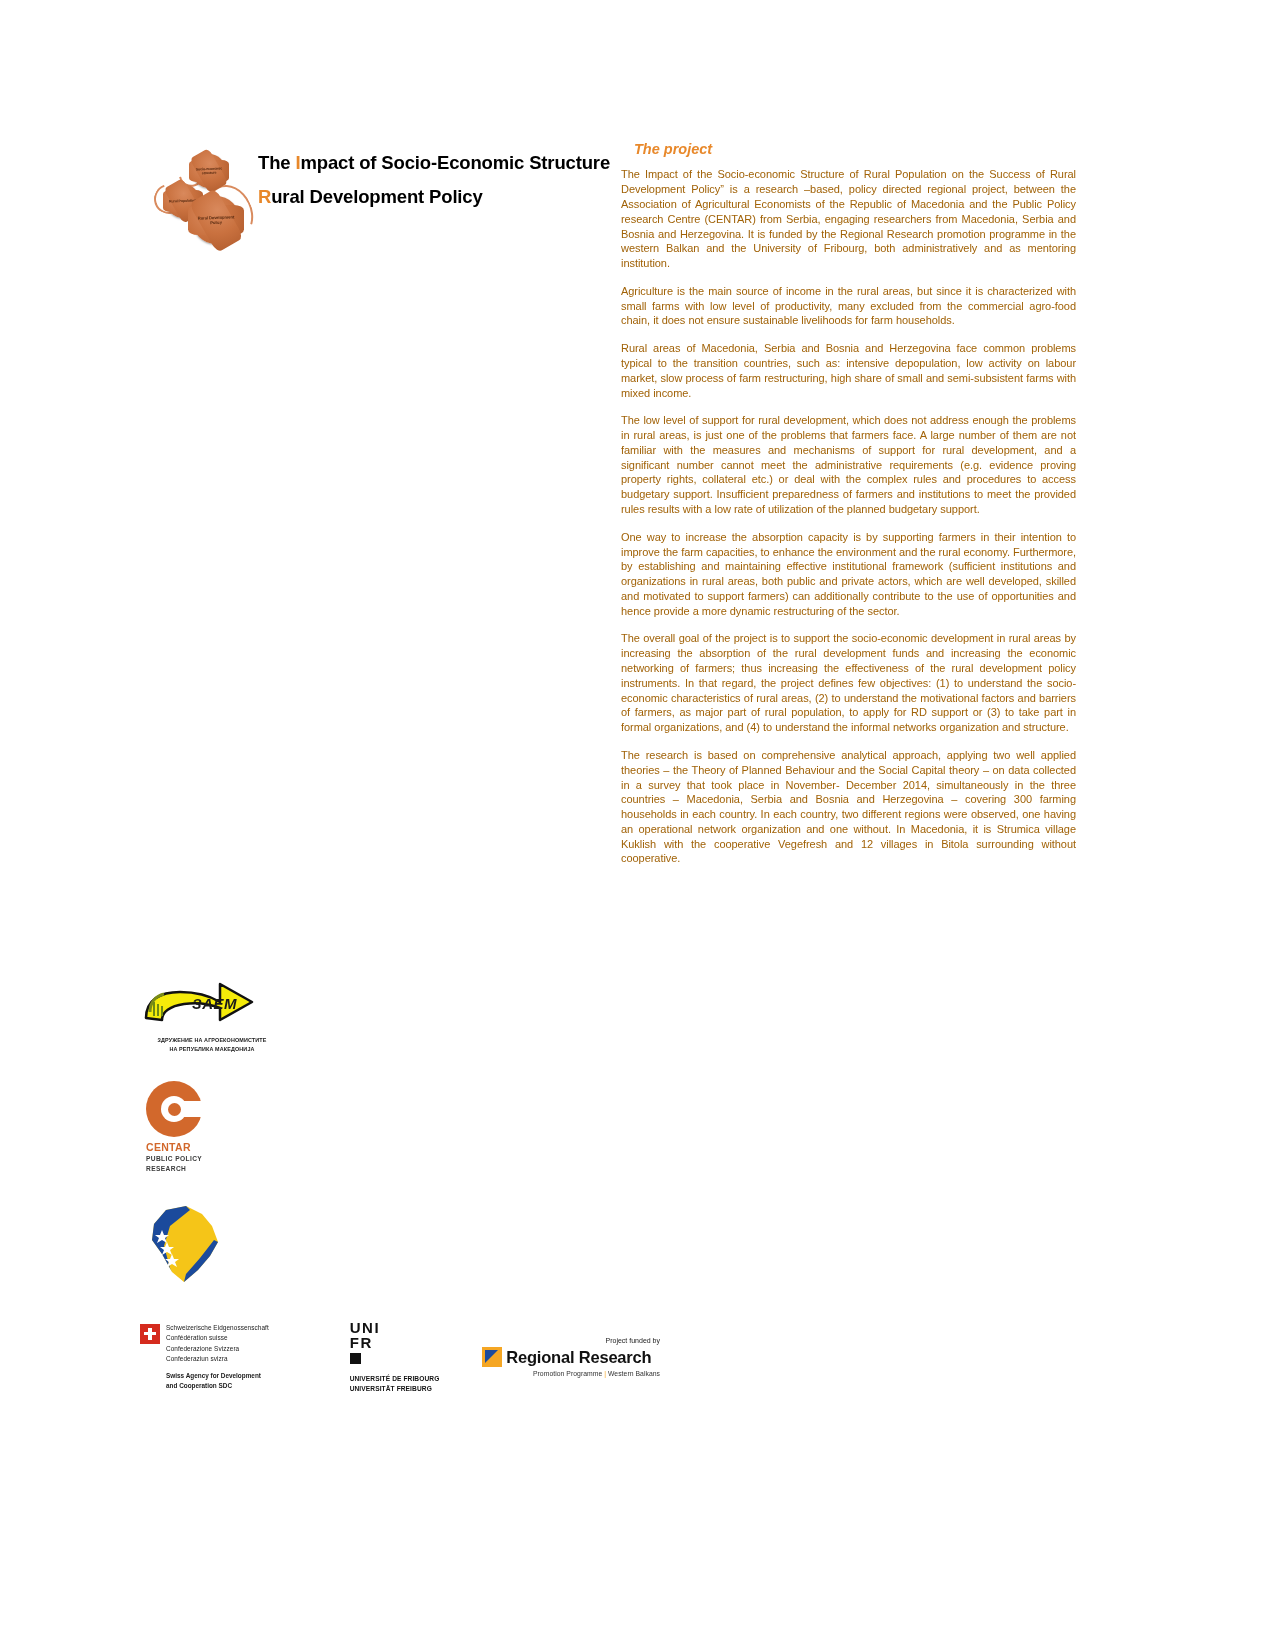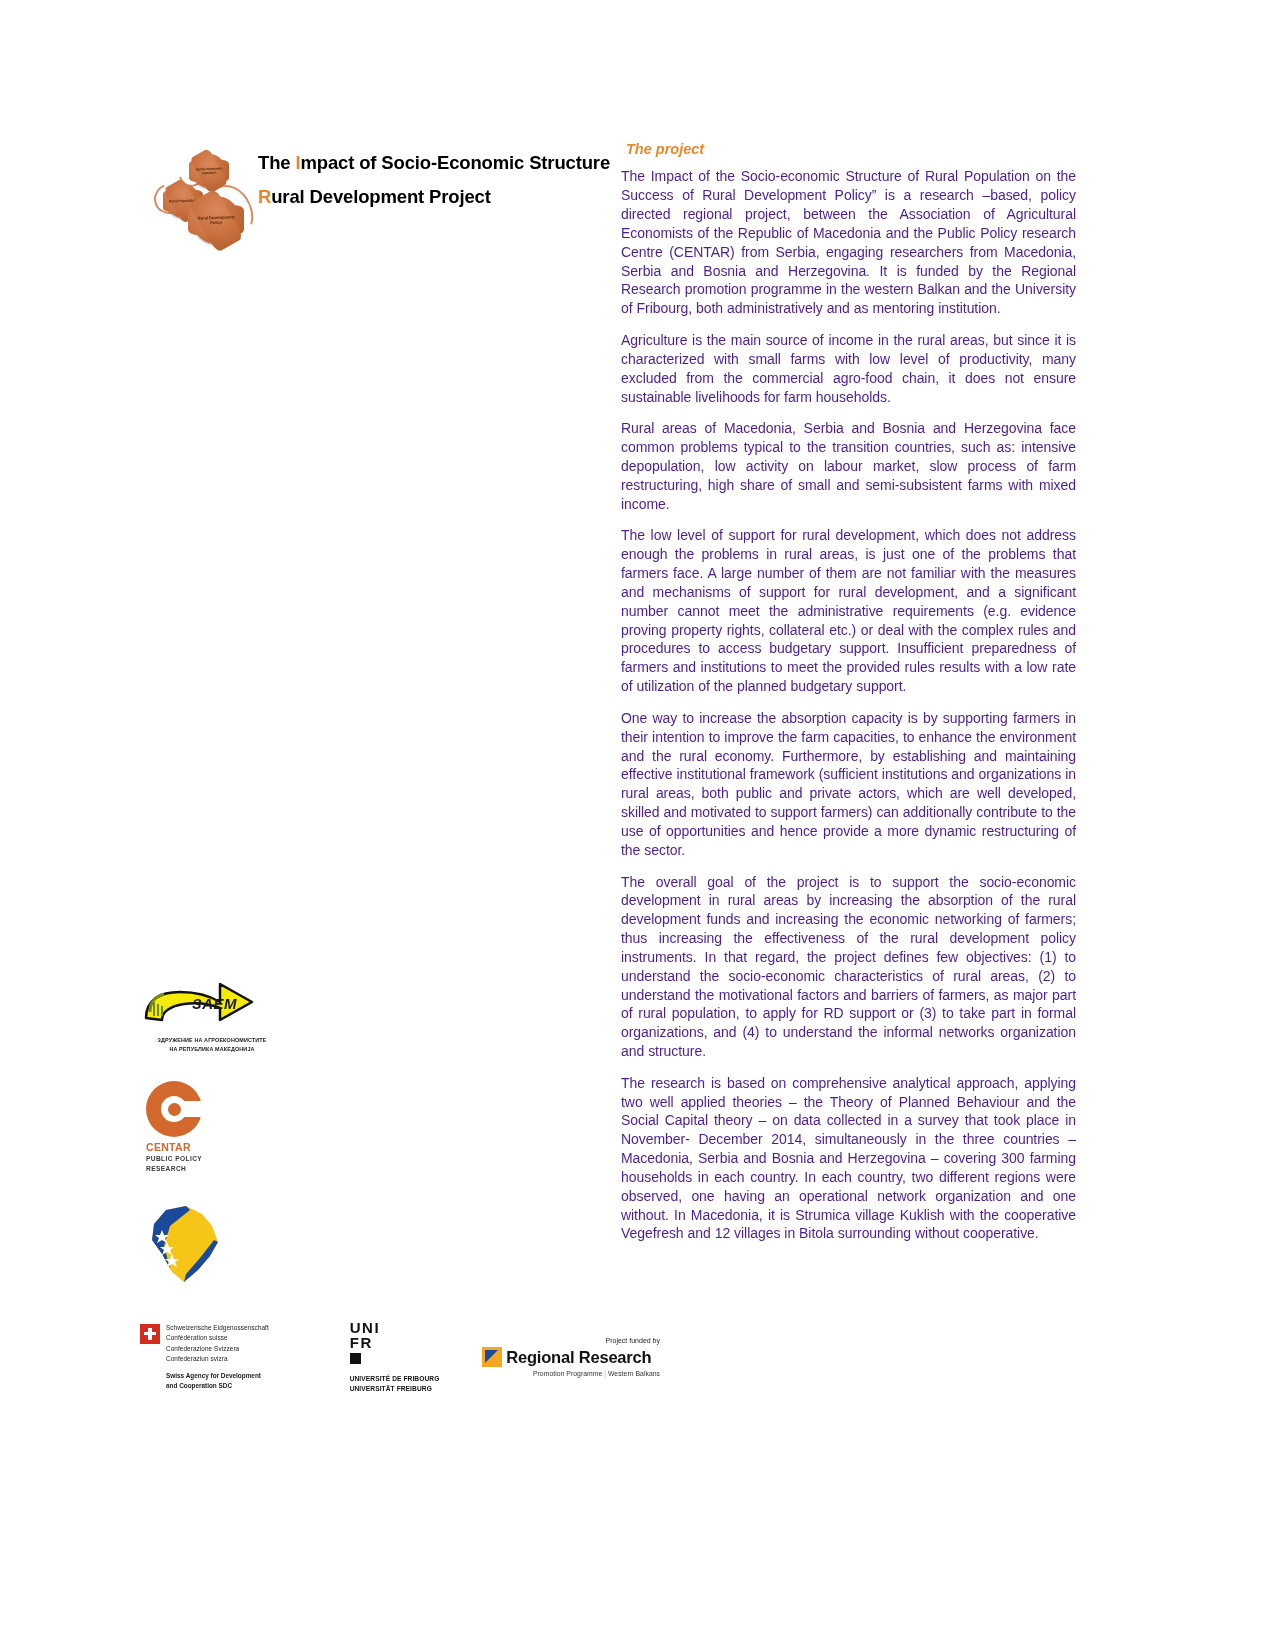--- a/index.html
+++ b/index.html
@@ -119,29 +119,29 @@
     position: absolute;
     left: 621px;
     top: 141px;
     width: 455px;
   }
   .section-heading {
     font-size: 14.5px;
     font-weight: bold;
     font-style: italic;
     color: #E8882A;
-    margin: 0 0 9px 5px;
+    margin: 0 0 9px 13px;
     line-height: 1.2;
   }
   .para {
-    font-size: 14px;
+    font-size: 11px;
     line-height: 1.345;
     text-align: justify;
     margin: 0 0 13px 0;
-    color: #4c1d95;
+    color: #a16207;
     letter-spacing: -0.05px;
     word-spacing: 0.1px;
   }
   .para:last-child { margin-bottom: 16px; }
 
   
   .left-logos {
     position: absolute;
     left: 132px;
     top: 962px;
@@ -382,21 +382,21 @@
 
       <div class="gear gear-big">
         <div class="gear-inner">
           <div class="gear-label">Rural Development Policy</div>
         </div>
       </div>
     </div>
 
     <div class="title-block">
       <div class="title-line"><span>The </span><span class="hl">I</span><span>mpact of Socio-Economic Structure</span></div>
-      <div class="title-line"><span></span><span class="hl">R</span><span>ural Development Project</span></div>
+      <div class="title-line"><span></span><span class="hl">R</span><span>ural Development Policy</span></div>
     </div>
   </div>
 
   <div class="col-right">
     <div class="section-heading">The project</div>
 
     <p class="para">The Impact of the Socio-economic Structure of Rural Population on the Success of Rural Development Policy” is a research –based, policy directed regional project, between the Association of Agricultural Economists of the Republic of Macedonia and the Public Policy research Centre (CENTAR) from Serbia, engaging researchers from Macedonia, Serbia and Bosnia and Herzegovina. It is funded by the Regional Research promotion programme in the western Balkan and the University of Fribourg, both administratively and as mentoring institution.</p>
     <p class="para">Agriculture is the main source of income in the rural areas, but since it is characterized with small farms with low level of productivity, many excluded from the commercial agro-food chain, it does not ensure sustainable livelihoods for farm households.</p>
     <p class="para">Rural areas of Macedonia, Serbia and Bosnia and Herzegovina face common problems typical to the transition countries, such as: intensive depopulation, low activity on labour market, slow process of farm restructuring, high share of small and semi-subsistent farms with mixed income.</p>
     <p class="para">The low level of support for rural development, which does not address enough the problems in rural areas, is just one of the problems that farmers face. A large number of them are not familiar with the measures and mechanisms of support for rural development, and a significant number cannot meet the administrative requirements (e.g. evidence proving property rights, collateral etc.) or deal with the complex rules and procedures to access budgetary support. Insufficient preparedness of farmers and institutions to meet the provided rules results with a low rate of utilization of the planned budgetary support.</p>

